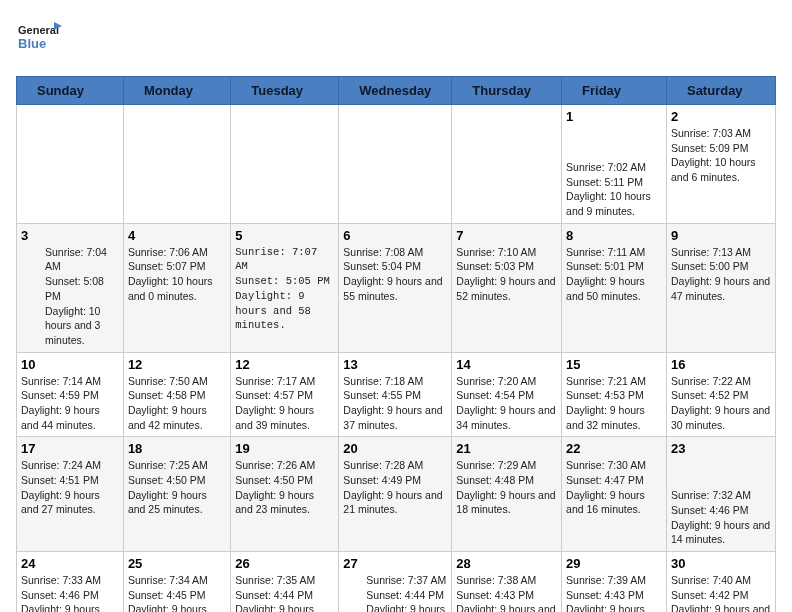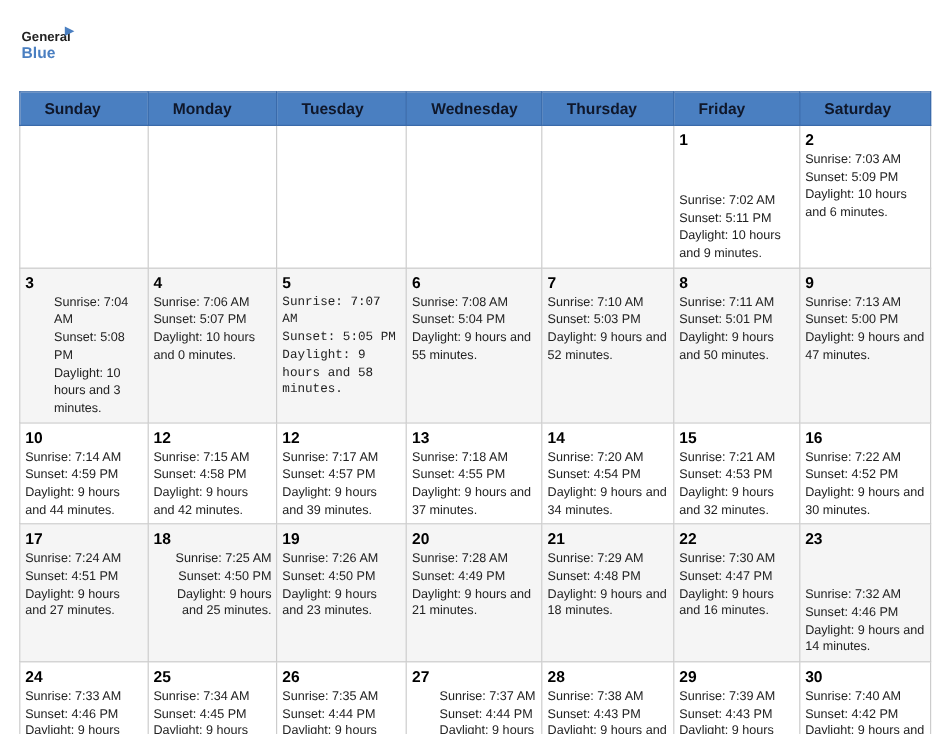--- a/index.html
+++ b/index.html
@@ -168,21 +168,21 @@
       </tr>
       <tr>
         <td>
           <span class="day-num">10</span>
           <div class="day-info" style="white-space: pre-line;">Sunrise: 7:14 AM
 Sunset: 4:59 PM
 Daylight: 9 hours and 44 minutes.</div>
         </td>
         <td>
           <span class="day-num">12</span>
-          <div class="day-info" style="white-space: pre-line;">Sunrise: 7:15 AM
+          <div class="day-info" style="white-space: pre-line;">Sunrise: 7:50 AM
 Sunset: 4:58 PM
 Daylight: 9 hours and 42 minutes.</div>
         </td>
         <td>
           <span class="day-num">12</span>
           <div class="day-info" style="white-space: pre-line;">Sunrise: 7:17 AM
 Sunset: 4:57 PM
 Daylight: 9 hours and 39 minutes.</div>
         </td>
         <td>
@@ -212,21 +212,21 @@
       </tr>
       <tr>
         <td>
           <span class="day-num">17</span>
           <div class="day-info" style="white-space: pre-line;">Sunrise: 7:24 AM
 Sunset: 4:51 PM
 Daylight: 9 hours and 27 minutes.</div>
         </td>
         <td>
           <span class="day-num">18</span>
-          <div class="day-info" style="white-space: pre-line; text-align: right;">Sunrise: 7:25 AM
+          <div class="day-info" style="white-space: pre-line;">Sunrise: 7:25 AM
 Sunset: 4:50 PM
 Daylight: 9 hours and 25 minutes.</div>
         </td>
         <td>
           <span class="day-num">19</span>
           <div class="day-info" style="white-space: pre-line;">Sunrise: 7:26 AM
 Sunset: 4:50 PM
 Daylight: 9 hours and 23 minutes.</div>
         </td>
         <td>

